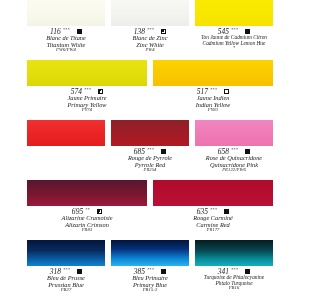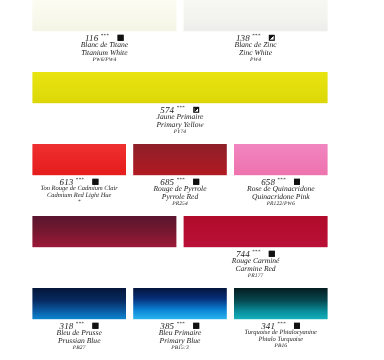--- a/index.html
+++ b/index.html
@@ -123,51 +123,67 @@
         <div class="codeline">
           <span class="code">138</span>
           <span class="stars">***</span>
           <span class="opacity-box semi"></span>
         </div>
         <div class="name-fr">Blanc de Zinc</div>
         <div class="name-en">Zinc White</div>
         <div class="pigment">PW4</div>
       </div>
     </div>
+    <div class="cell tight">
+      <div class="swatch" style="background: linear-gradient(rgb(250, 234, 0) 0%, rgb(248, 230, 0) 60%, rgb(246, 226, 0) 100%);"></div>
+      <div class="info">
+        <div class="codeline">
+          <span class="code">545</span>
+          <span class="stars">***</span>
+          <span class="opacity-box opaque"></span>
+        </div>
+        <div class="name-fr">Ton Jaune de Cadmium Citron</div>
+        <div class="name-en">Cadmium Yellow Lemon Hue</div>
+        <div class="pigment">*</div>
+      </div>
+    </div>
   </div>
 
   <div class="row">
     <div class="cell">
       <div class="swatch" style="background: linear-gradient(rgb(232, 228, 17) 0%, rgb(226, 221, 12) 55%, rgb(220, 214, 8) 100%);"></div>
       <div class="info">
         <div class="codeline">
           <span class="code">574</span>
           <span class="stars">***</span>
           <span class="opacity-box semi"></span>
         </div>
         <div class="name-fr">Jaune Primaire</div>
         <div class="name-en">Primary Yellow</div>
         <div class="pigment">PY74</div>
       </div>
     </div>
+    <div class="cell">
+      <div class="swatch" style="background: linear-gradient(rgb(251, 212, 0) 0%, rgb(250, 200, 0) 55%, rgb(249, 191, 2) 100%);"></div>
+      <div class="info">
+        <div class="codeline">
+          <span class="code">517</span>
+          <span class="stars">***</span>
+          <span class="opacity-box transparent"></span>
+        </div>
+        <div class="name-fr">Jaune Indien</div>
+        <div class="name-en">Indian Yellow</div>
+        <div class="pigment">PY83</div>
+      </div>
+    </div>
   </div>
 
   <div class="row">
     <div class="cell tight">
       <div class="swatch" style="background: linear-gradient(rgb(239, 48, 48) 0%, rgb(234, 36, 36) 55%, rgb(228, 28, 28) 100%);"></div>
-      <div class="info">
-        <div class="codeline">
-          <span class="code">613</span>
-          <span class="stars">***</span>
-          <span class="opacity-box opaque"></span>
-        </div>
-        <div class="name-fr">Ton Rouge de Cadmium Clair</div>
-        <div class="name-en">Cadmium Red Light Hue</div>
-        <div class="pigment">*</div>
-      </div>
     </div>
     <div class="cell">
       <div class="swatch" style="background: linear-gradient(rgb(141, 32, 40) 0%, rgb(160, 28, 38) 50%, rgb(177, 26, 34) 100%);"></div>
       <div class="info">
         <div class="codeline">
           <span class="code">685</span>
           <span class="stars">***</span>
           <span class="opacity-box opaque"></span>
         </div>
         <div class="name-fr">Rouge de Pyrrole</div>
@@ -186,26 +202,36 @@
         <div class="name-fr">Rose de Quinacridone</div>
         <div class="name-en">Quinacridone Pink</div>
         <div class="pigment">PR122/PW6</div>
       </div>
     </div>
   </div>
 
   <div class="row">
     <div class="cell">
       <div class="swatch" style="background: linear-gradient(rgb(90, 21, 48) 0%, rgb(115, 24, 47) 45%, rgb(156, 24, 56) 100%);"></div>
+      <div class="info">
+        <div class="codeline">
+          <span class="code">695</span>
+          <span class="stars">**</span>
+          <span class="opacity-box semi"></span>
+        </div>
+        <div class="name-fr">Alizarine Cramoisie</div>
+        <div class="name-en">Alizarin Crimson</div>
+        <div class="pigment">PR83</div>
+      </div>
     </div>
     <div class="cell">
       <div class="swatch" style="background: linear-gradient(rgb(176, 11, 42) 0%, rgb(181, 13, 48) 50%, rgb(186, 16, 56) 100%);"></div>
       <div class="info">
         <div class="codeline">
-          <span class="code">744</span>
+          <span class="code">635</span>
           <span class="stars">***</span>
           <span class="opacity-box opaque"></span>
         </div>
         <div class="name-fr">Rouge Carminé</div>
         <div class="name-en">Carmine Red</div>
         <div class="pigment">PR177</div>
       </div>
     </div>
   </div>
 

